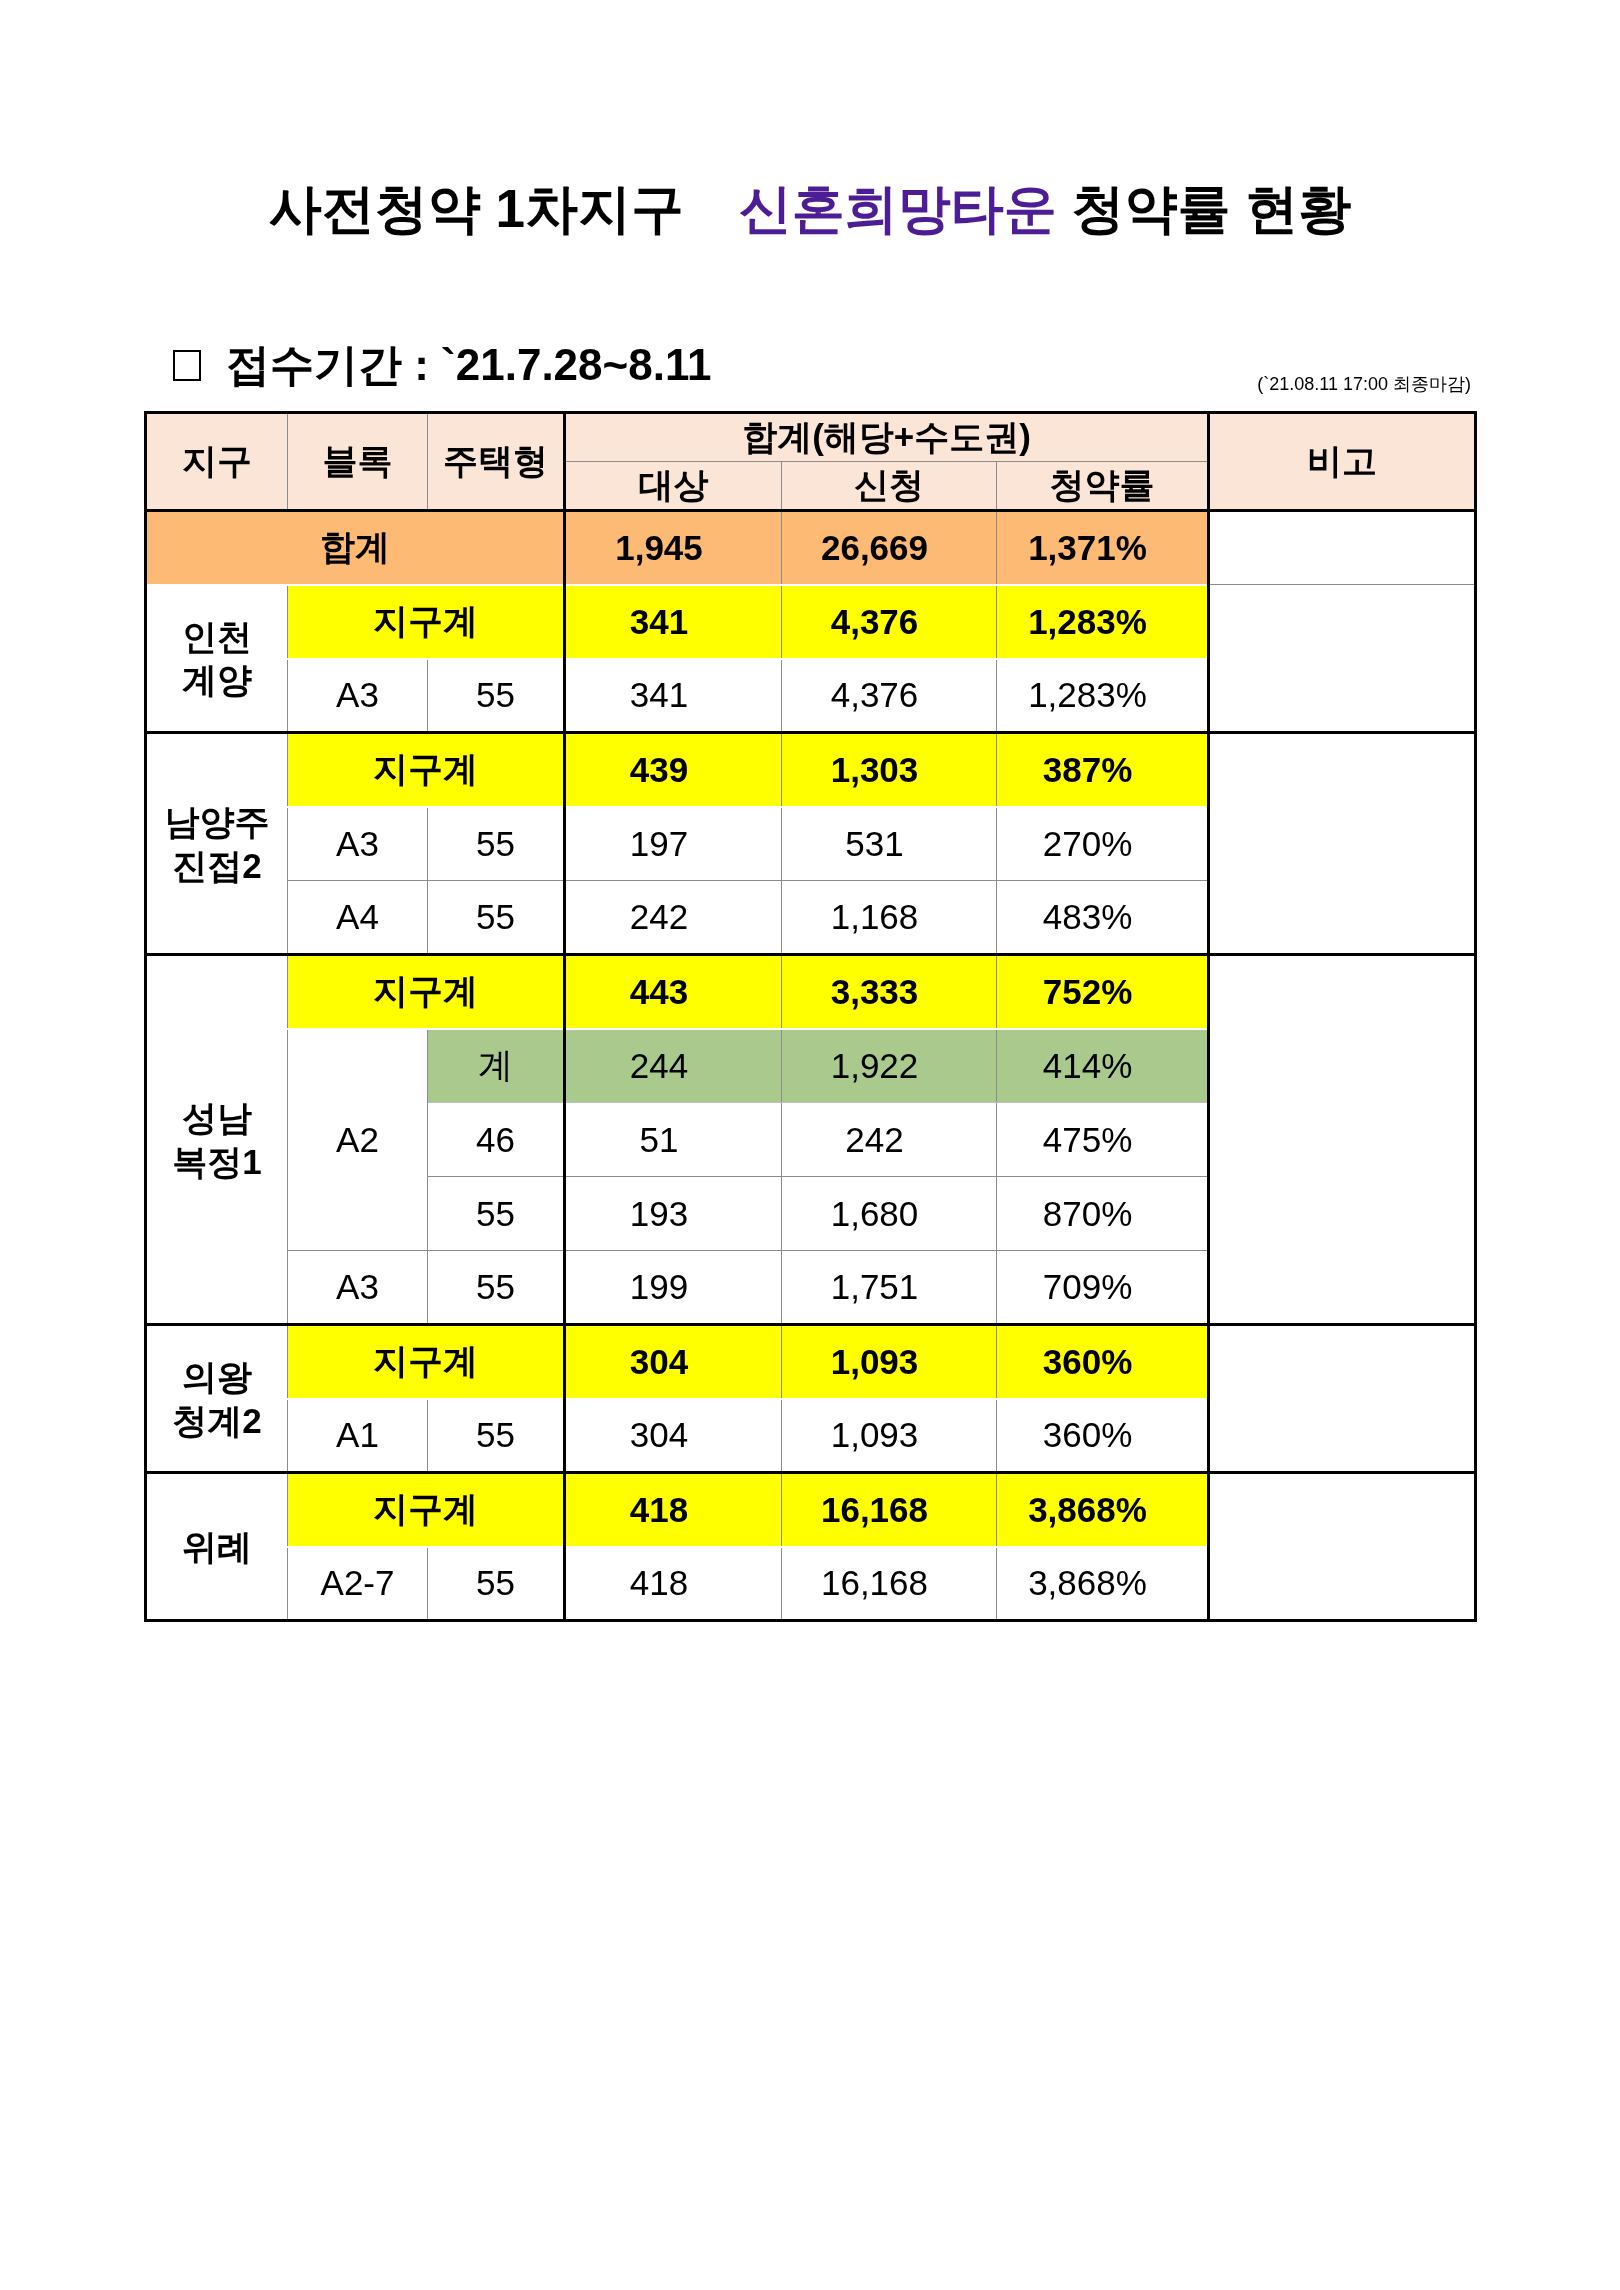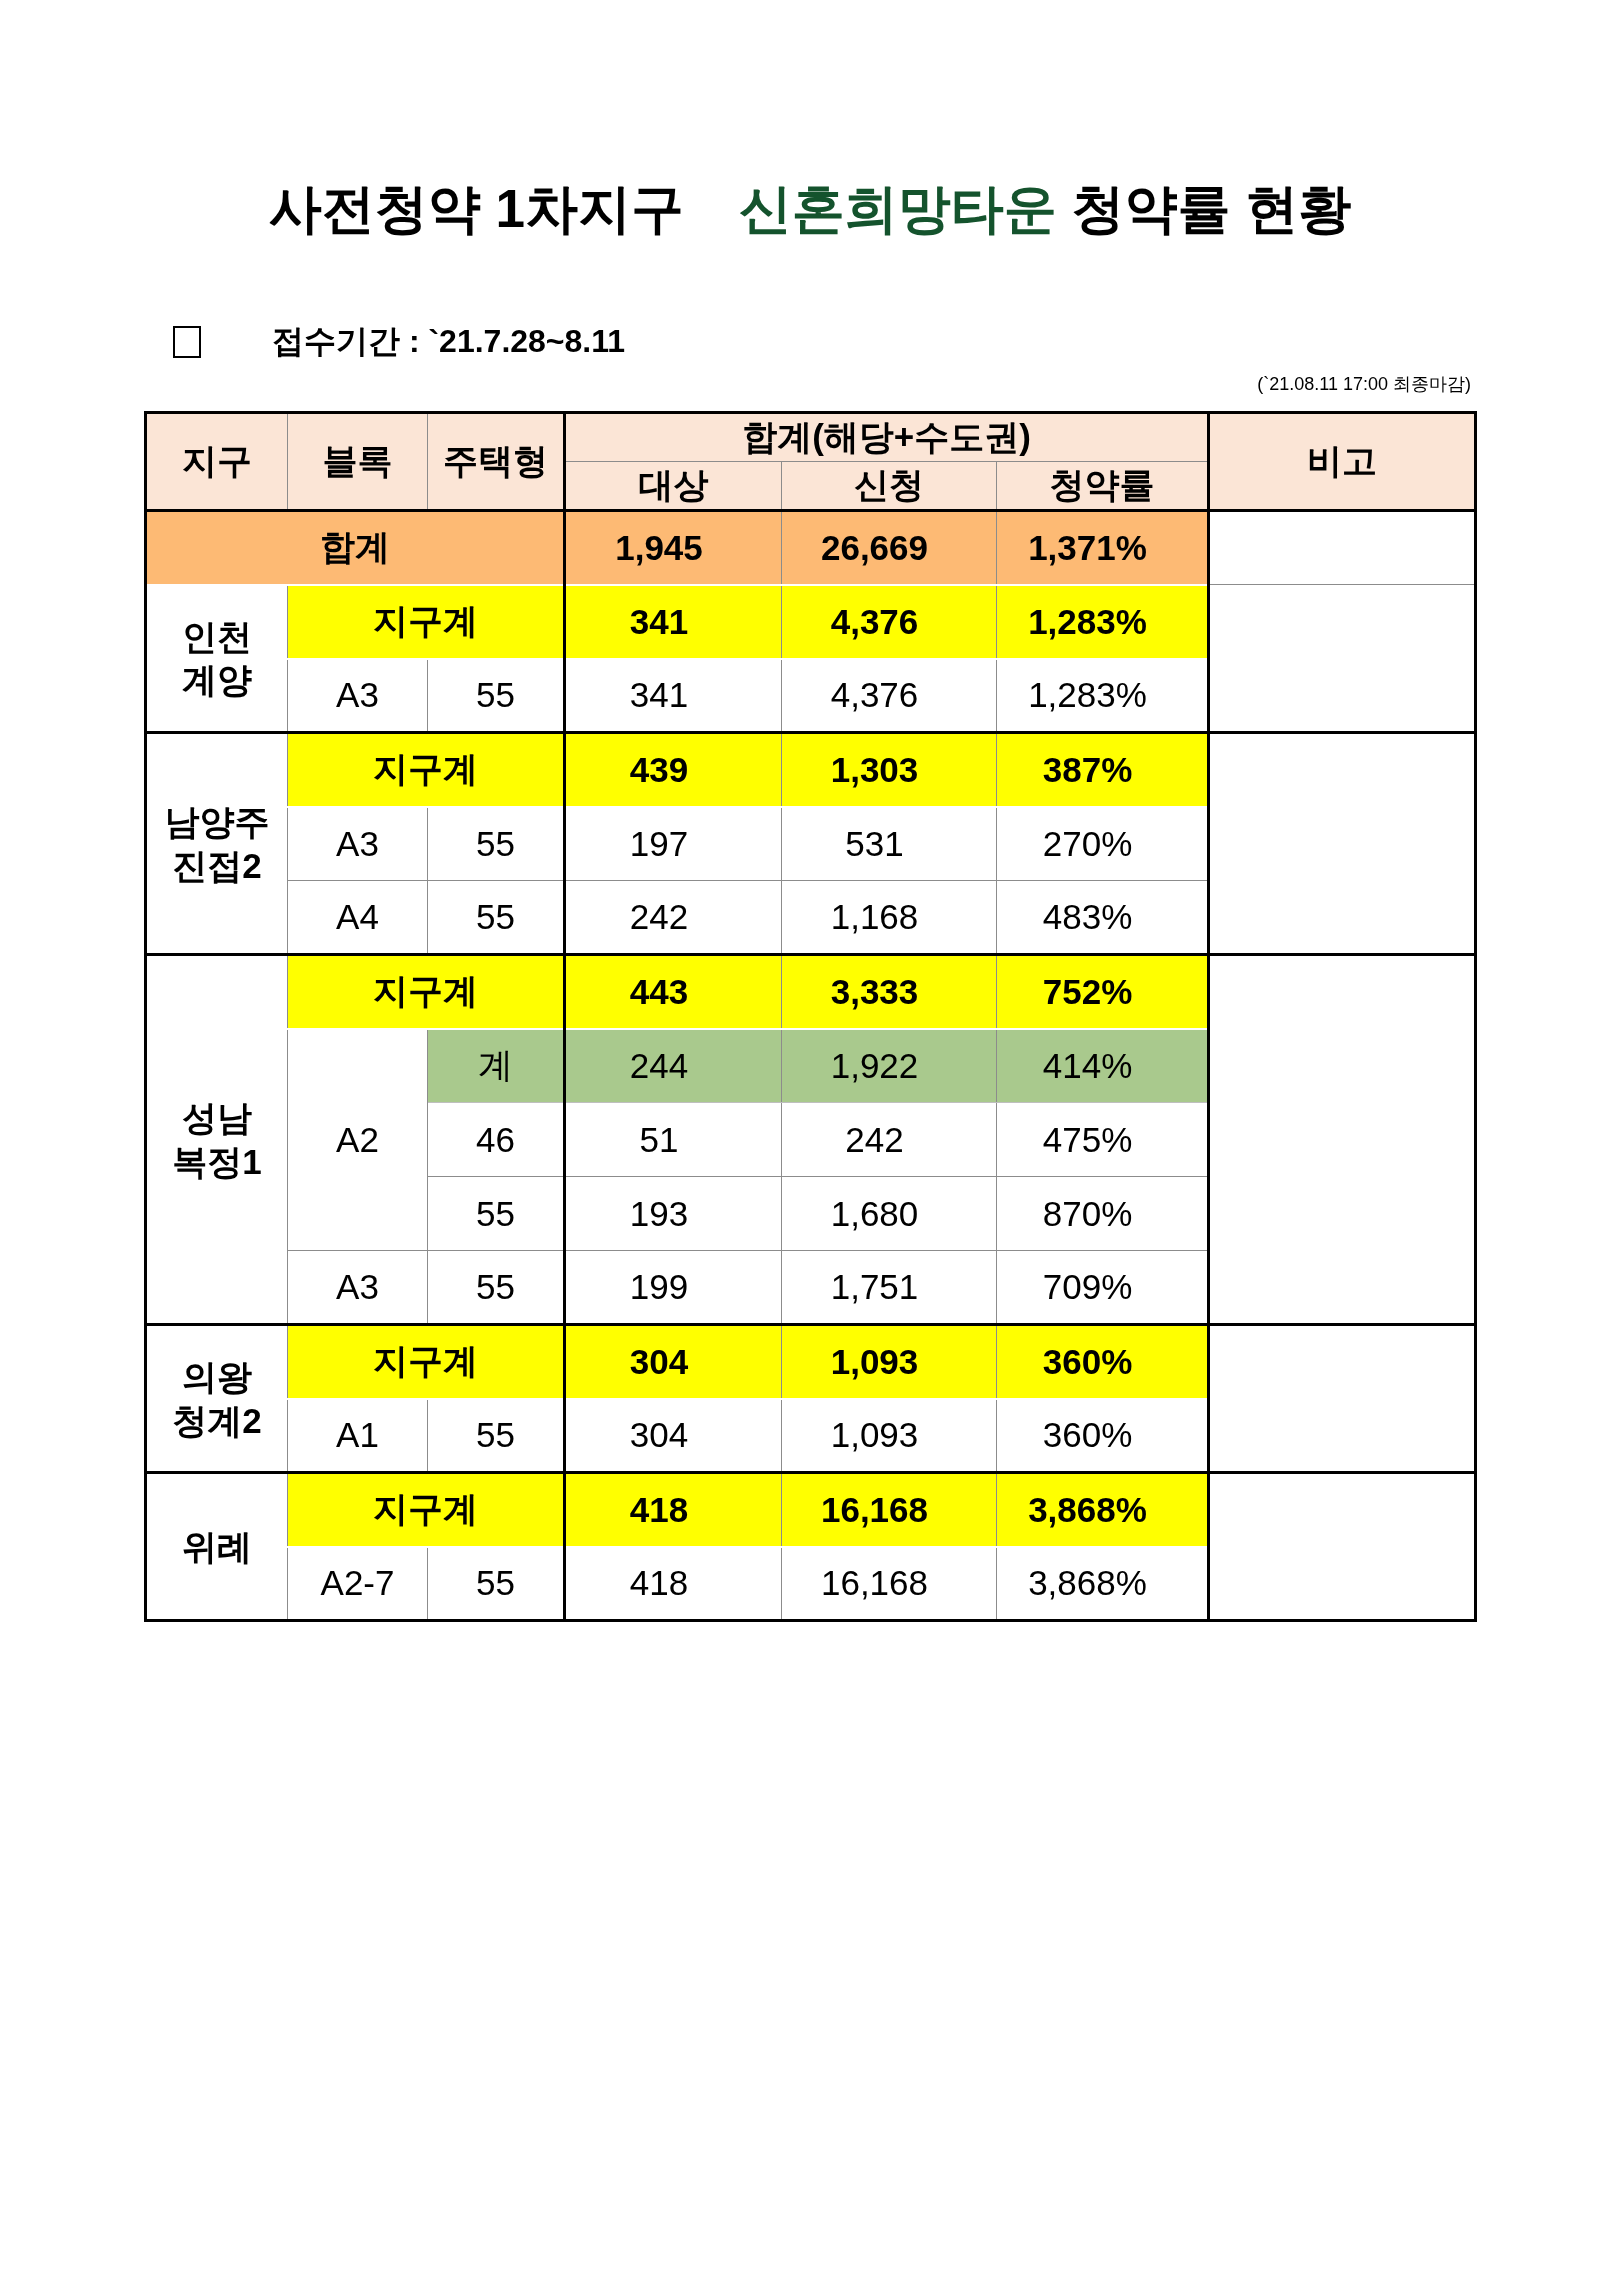--- a/index.html
+++ b/index.html
@@ -16,31 +16,30 @@
     position: absolute;
     top: 174px;
     left: 0;
     width: 100%;
     margin: 0;
     text-align: center;
     font-size: 53px;
     font-weight: bold;
     white-space: pre;
   }
-  .title .hl { color: #14532d; margin-left: 40px; }
+  .title .hl { color: #4c1d95; margin-left: 40px; }
   .subtitle {
     position: absolute;
-    top: 320px;
+    top: 336px;
     left: 173px;
     display: flex;
     align-items: center;
-    font-size: 32px;
+    font-size: 44px;
     font-weight: bold;
     white-space: pre;
-    gap: 46px;
   }
   .square-bullet {
     display: inline-block;
     width: 23.5px;
     height: 27.4px;
     border: 2.9px solid #000;
     margin-right: 25.5px;
   }
   .table-wrap {
     position: absolute;

